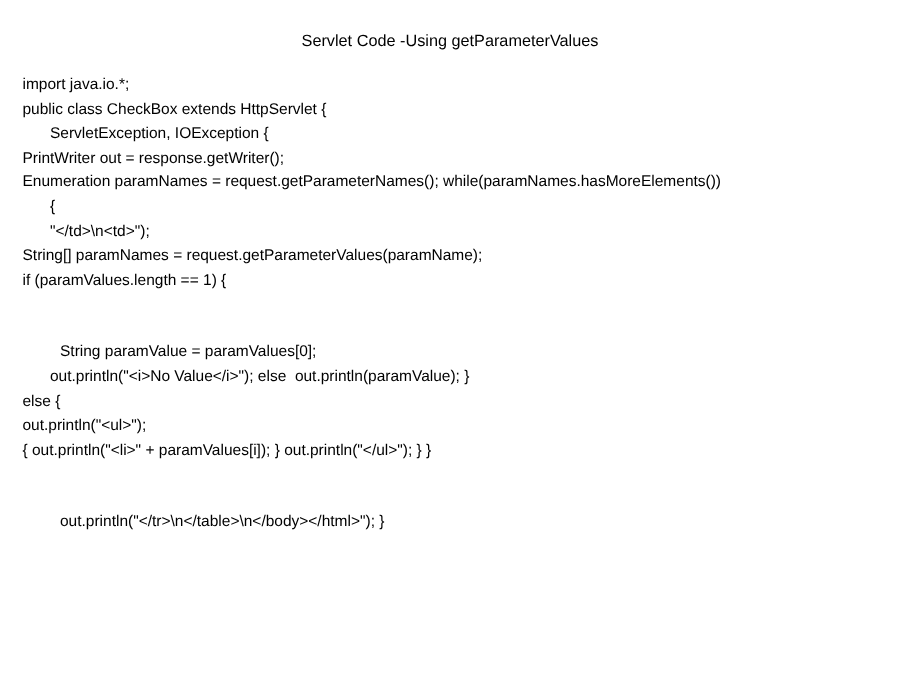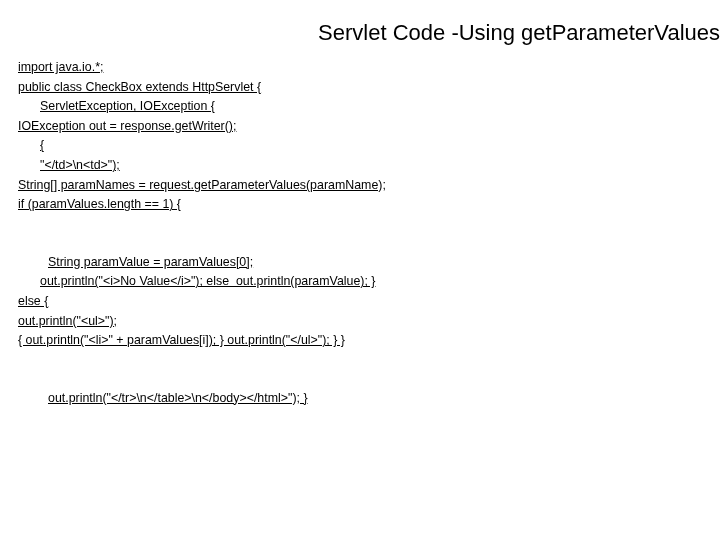--- a/index.html
+++ b/index.html
@@ -20,60 +20,60 @@
     width: 720px;
     height: 540px;
     background: #ffffff;
     box-sizing: border-box;
   }
   .slide-title {
     position: absolute;
     left: 0;
     top: 22px;
     width: 720px;
-    text-align: right;
-    font-size: 22px;
+    text-align: center;
+    font-size: 13px;
     font-weight: normal;
     line-height: 22px;
     letter-spacing: 0px;
     color: #000000;
     white-space: pre;
   }
   .code-body {
     position: absolute;
     left: 18px;
     top: 58px;
     width: 690px;
   }
   .code-line {
     font-size: 12.4px;
     line-height: 19.6px;
     color: #000000;
     white-space: pre;
     letter-spacing: 0.0px;
-    text-decoration: underline;
   }
   
   .ind-0 { padding-left: 0px; }
   .ind-2 { padding-left: 22px; }
   .ind-3 { padding-left: 30px; margin-top: 38px; }
   .ind-4 { padding-left: 38px; }
 </style>
 </head>
 <body>
 
 <div class="slide">
 
   <div class="slide-title">Servlet Code -Using getParameterValues</div>
 
   <div class="code-body">
       <div class="code-line ind-0">import java.io.*;</div>
       <div class="code-line ind-0">public class CheckBox extends HttpServlet {</div>
       <div class="code-line ind-2">ServletException, IOException {</div>
-      <div class="code-line ind-0">IOException out = response.getWriter();</div>
+      <div class="code-line ind-0">PrintWriter out = response.getWriter();</div>
+      <div class="code-line ind-0">Enumeration paramNames = request.getParameterNames(); while(paramNames.hasMoreElements())</div>
       <div class="code-line ind-2">{</div>
       <div class="code-line ind-2">"&lt;/td&gt;\n&lt;td&gt;");</div>
       <div class="code-line ind-0">String[] paramNames = request.getParameterValues(paramName);</div>
       <div class="code-line ind-0">if (paramValues.length == 1) {</div>
       <div class="code-line ind-3">String paramValue = paramValues[0];</div>
       <div class="code-line ind-2">out.println("&lt;i&gt;No Value&lt;/i&gt;"); else  out.println(paramValue); }</div>
       <div class="code-line ind-0">else {</div>
       <div class="code-line ind-0">out.println("&lt;ul&gt;");</div>
       <div class="code-line ind-0">{ out.println("&lt;li&gt;" + paramValues[i]); } out.println("&lt;/ul&gt;"); } }</div>
       <div class="code-line ind-3">out.println("&lt;/tr&gt;\n&lt;/table&gt;\n&lt;/body&gt;&lt;/html&gt;"); }</div>

